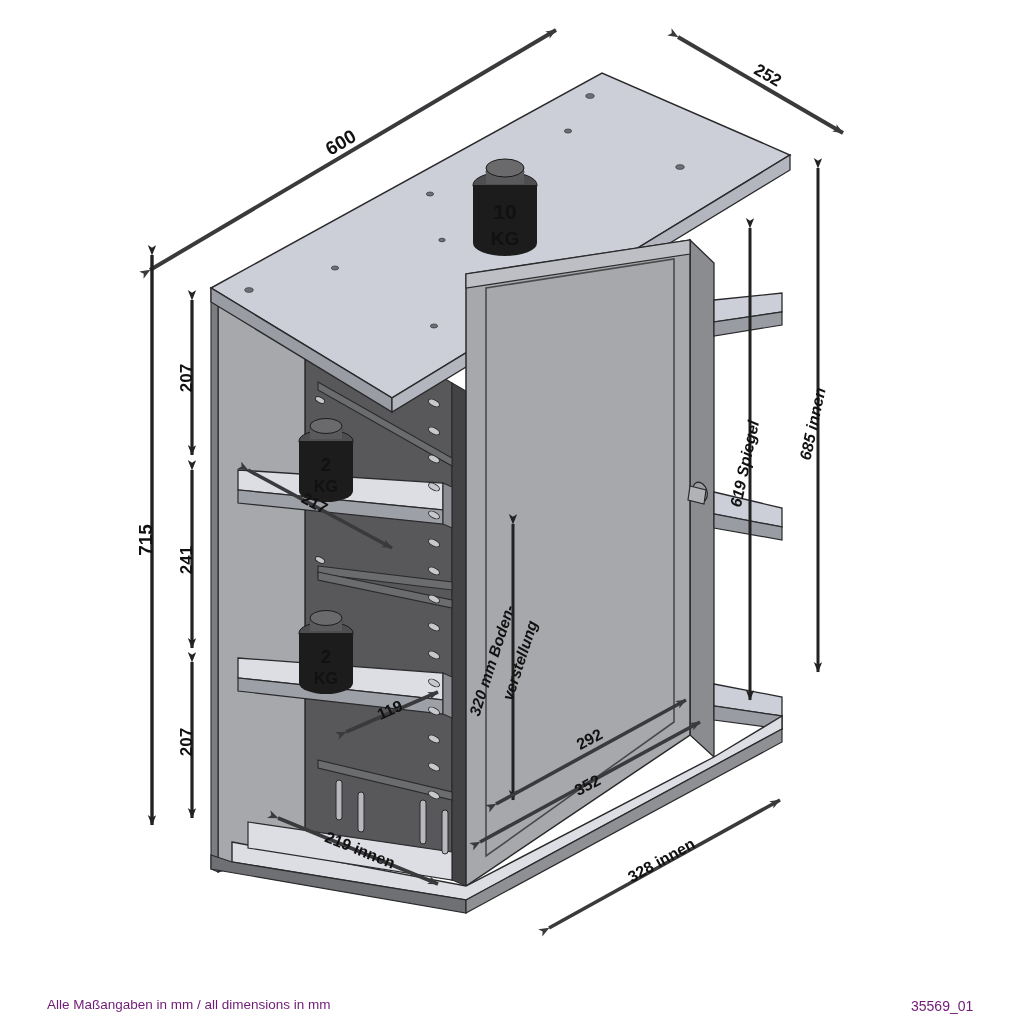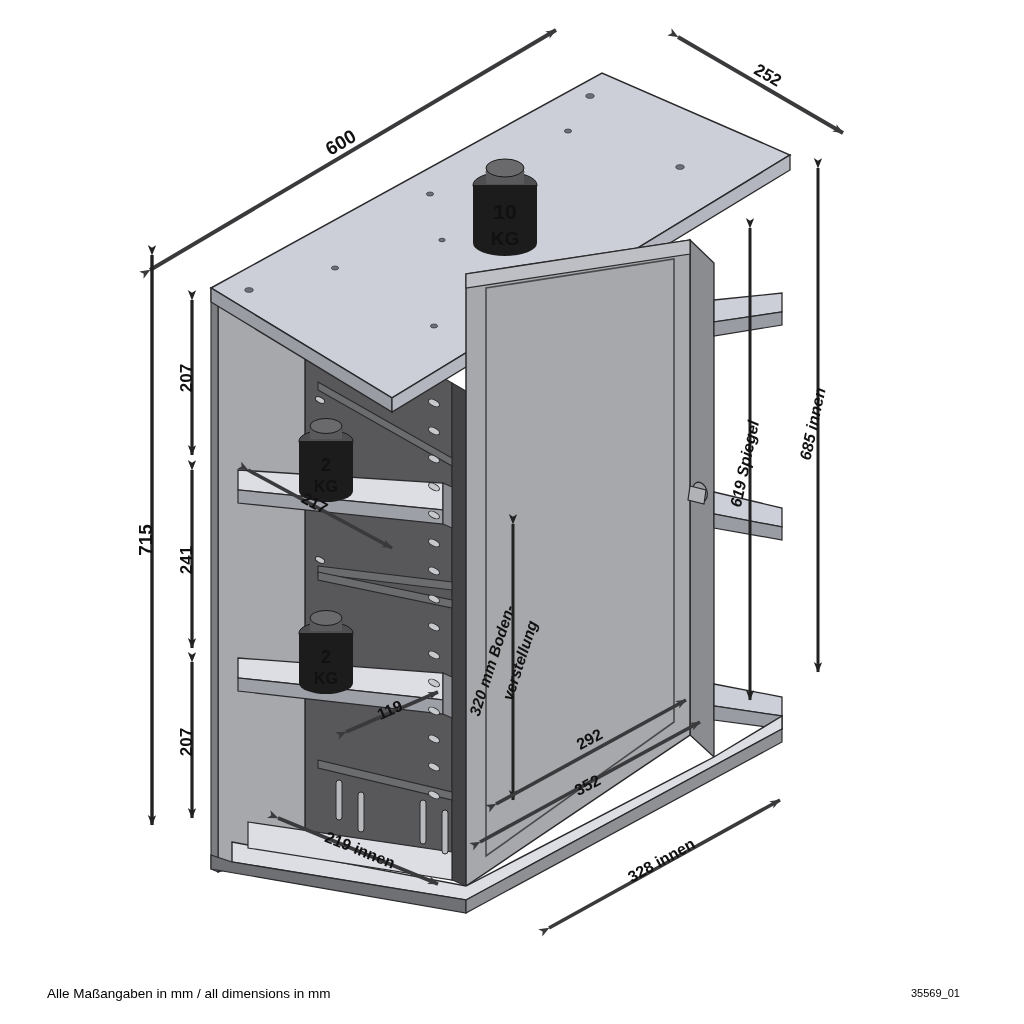--- a/index.html
+++ b/index.html
@@ -1,22 +1,22 @@
 <!DOCTYPE html>
 <html><head>
 <meta charset="utf-8">
 <style>
   html,body{margin:0;padding:0;background:#ffffff;}
   body{width:1024px;height:1024px;overflow:hidden;
        font-family:"Liberation Sans","DejaVu Sans",sans-serif;}
   #stage{position:relative;width:1024px;height:1024px;background:#fff;}
   #art{position:absolute;left:0;top:0;width:1024px;height:1024px;}
-  .footnote{position:absolute;font-size:13.5px;color:#000000;white-space:nowrap;}
+  .footnote{position:absolute;font-size:13.5px;color:#701a75;white-space:nowrap;margin-top:11px;}
   #foot-left{left:47px;top:986px;}
-  #foot-right{left:911px;top:987px;font-size:11px;}
+  #foot-right{left:911px;top:987px;font-size:14px;}
   .dimtxt{font-family:"Liberation Sans","DejaVu Sans",sans-serif;font-weight:700;fill:#111;}
 </style>
 </head>
 <body>
 
 <div id="stage">
 
   <svg id="art" viewBox="0 0 1024 1024">
     <defs>
       <marker id="ah" markerWidth="13" markerHeight="13" refX="10.5" refY="4.2" orient="auto" markerUnits="userSpaceOnUse">

